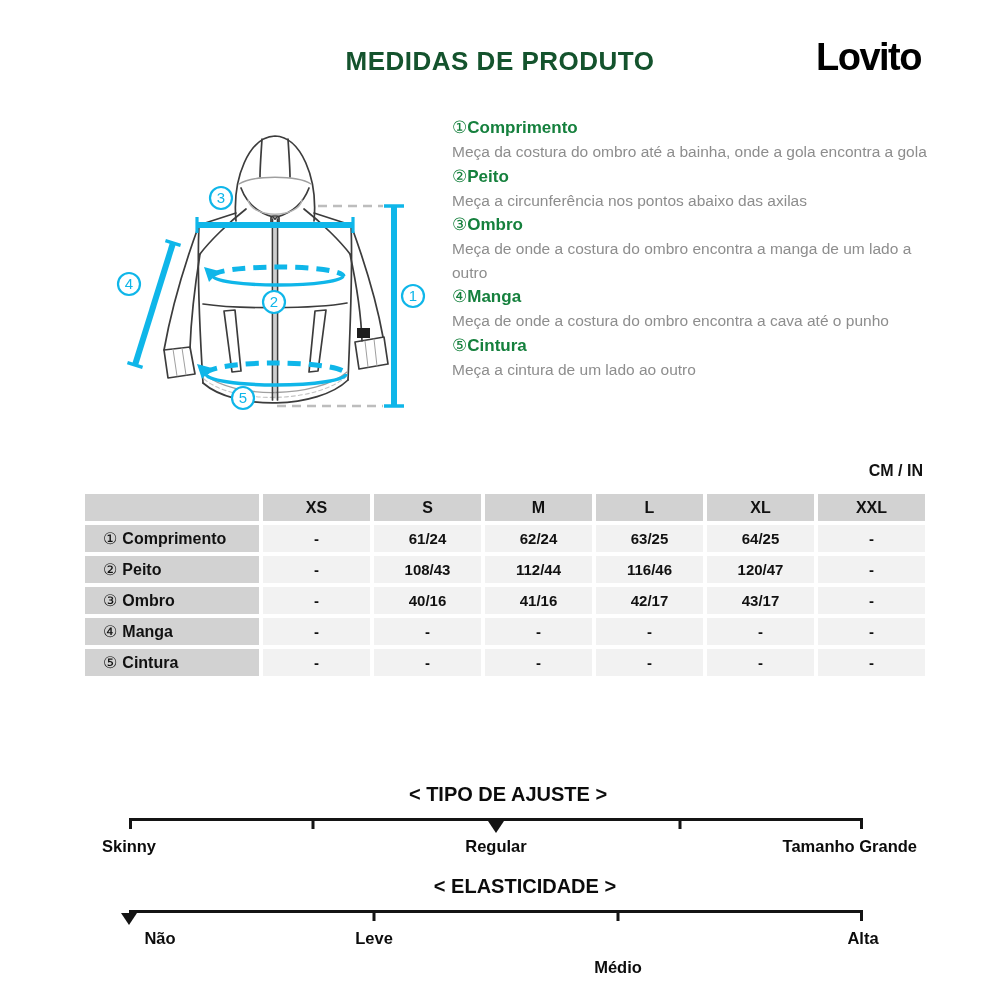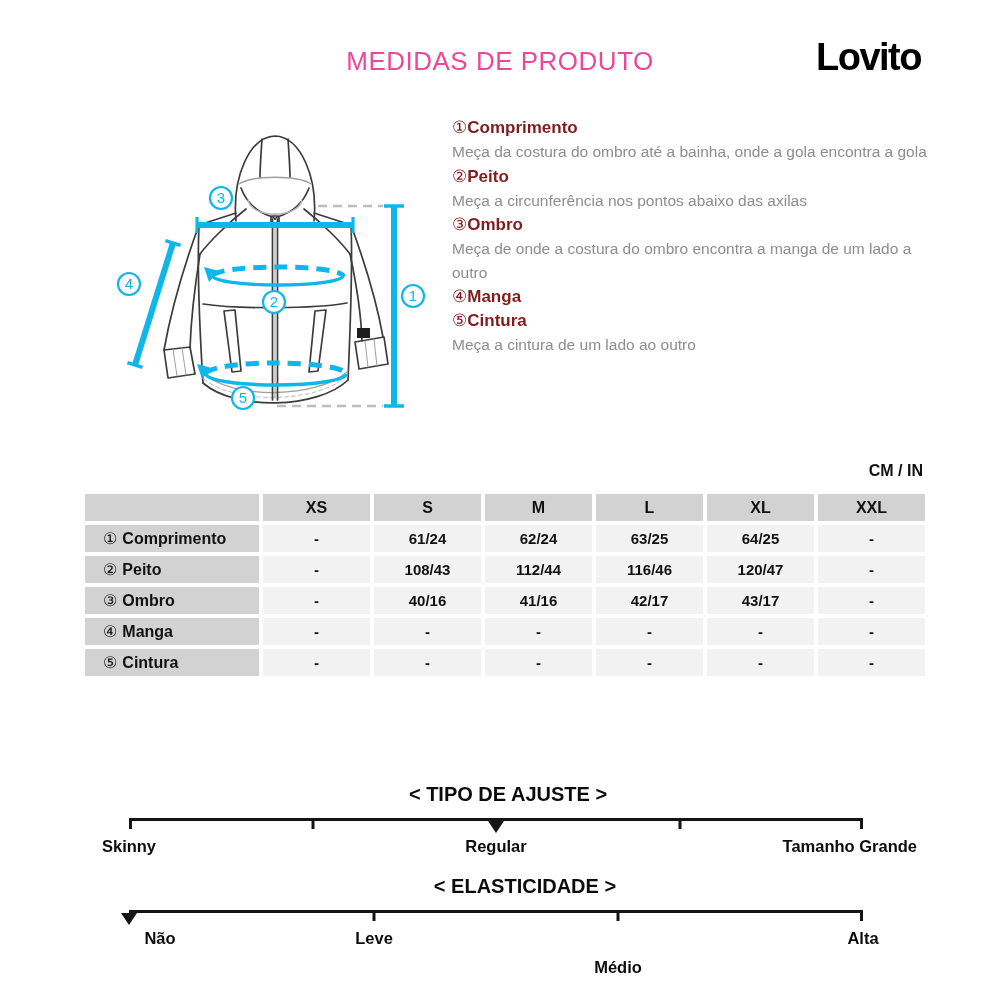--- a/index.html
+++ b/index.html
@@ -1,28 +1,28 @@
 <!DOCTYPE html>
 <html><head>
 <meta charset="utf-8">
 <style>
   html,body{margin:0;padding:0;background:#fff;}
   body{width:1000px;height:1000px;font-family:"Liberation Sans",sans-serif;color:#111;}
   .canvas{position:relative;width:1000px;height:1000px;background:#fff;overflow:hidden;}
 
   
   .page-title{position:absolute;top:46px;left:0;width:1000px;text-align:center;
-    font-size:26px;font-weight:normal;letter-spacing:.5px;color:#ec4899;}
+    font-size:26px;font-weight:bold;letter-spacing:.5px;color:#14532d;}
   .brand-logo{position:absolute;top:36px;left:816px;font-size:38px;font-weight:bold;
     letter-spacing:-1.5px;color:#000;}
 
   
   .guide{position:absolute;left:452px;top:116px;width:492px;}
   .guide-heading{font-size:20px;font-weight:bold;margin:0 0 10px 0;color:#0c0c0c;}
-  .g-label{font-size:17px;font-weight:bold;line-height:24px;color:#7f1d1d;}
+  .g-label{font-size:17px;font-weight:bold;line-height:24px;color:#15803d;}
   .g-label .g-num{font-weight:normal;}
   .g-desc{font-size:15.5px;line-height:23.5px;color:#8d8d8d;margin:0 0 1px 0;}
 
   
   .diagram{position:absolute;left:100px;top:120px;width:330px;height:330px;}
   svg text{font-family:"Liberation Sans",sans-serif;}
 
   
   .units-label{position:absolute;top:462px;right:77px;font-size:16px;font-weight:bold;}
   .size-table{position:absolute;left:85px;top:494px;width:840px;display:grid;
@@ -151,20 +151,21 @@
     <div class="g-label"><span class="g-num">①</span><span>Comprimento</span></div>
     <p class="g-desc">Meça da costura do ombro até a bainha, onde a gola encontra a gola</p>
 
     <div class="g-label"><span class="g-num">②</span><span>Peito</span></div>
     <p class="g-desc">Meça a circunferência nos pontos abaixo das axilas</p>
 
     <div class="g-label"><span class="g-num">③</span><span>Ombro</span></div>
     <p class="g-desc">Meça de onde a costura do ombro encontra a manga de um lado a outro</p>
 
     <div class="g-label"><span class="g-num">④</span><span>Manga</span></div>
+    <p class="g-desc">Meça de onde a costura do ombro encontra a cava até o punho</p>
 
     <div class="g-label"><span class="g-num">⑤</span><span>Cintura</span></div>
     <p class="g-desc">Meça a cintura de um lado ao outro</p>
   </div>
 
   <div class="units-label">CM / IN</div>
 
   <div class="size-table">
     <div class="cell corner"></div>
     <div class="cell head">XS</div>

